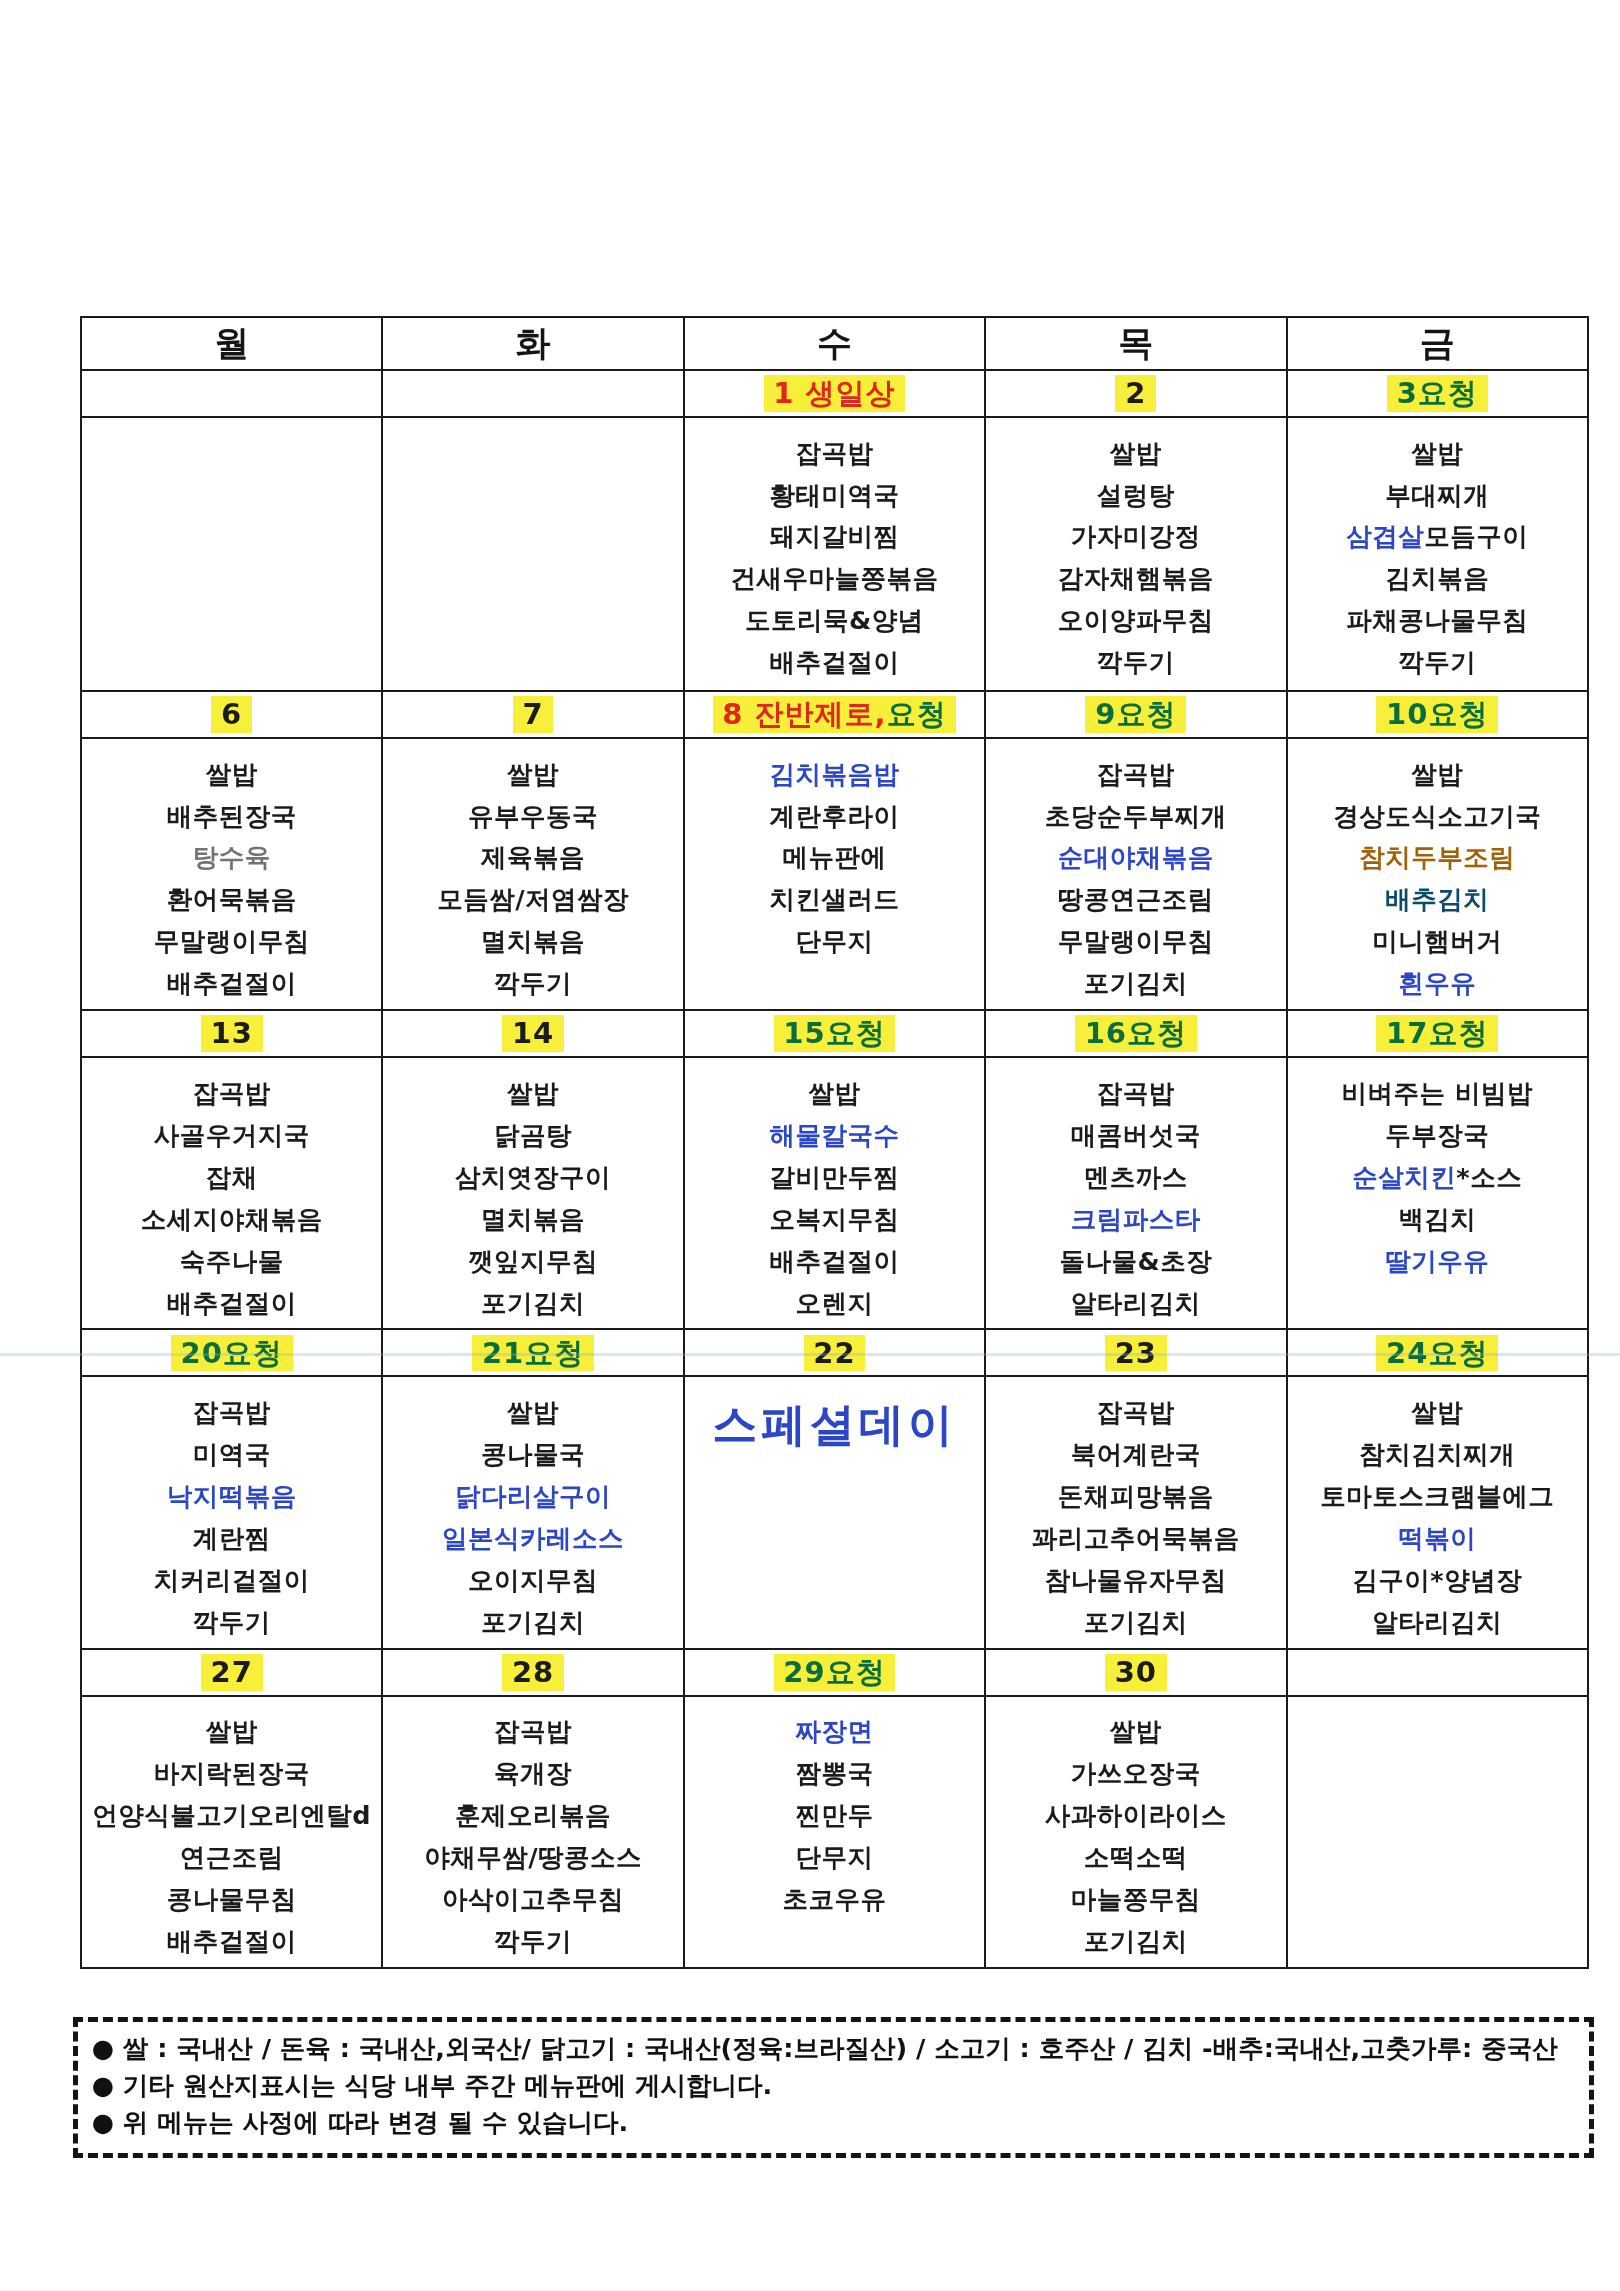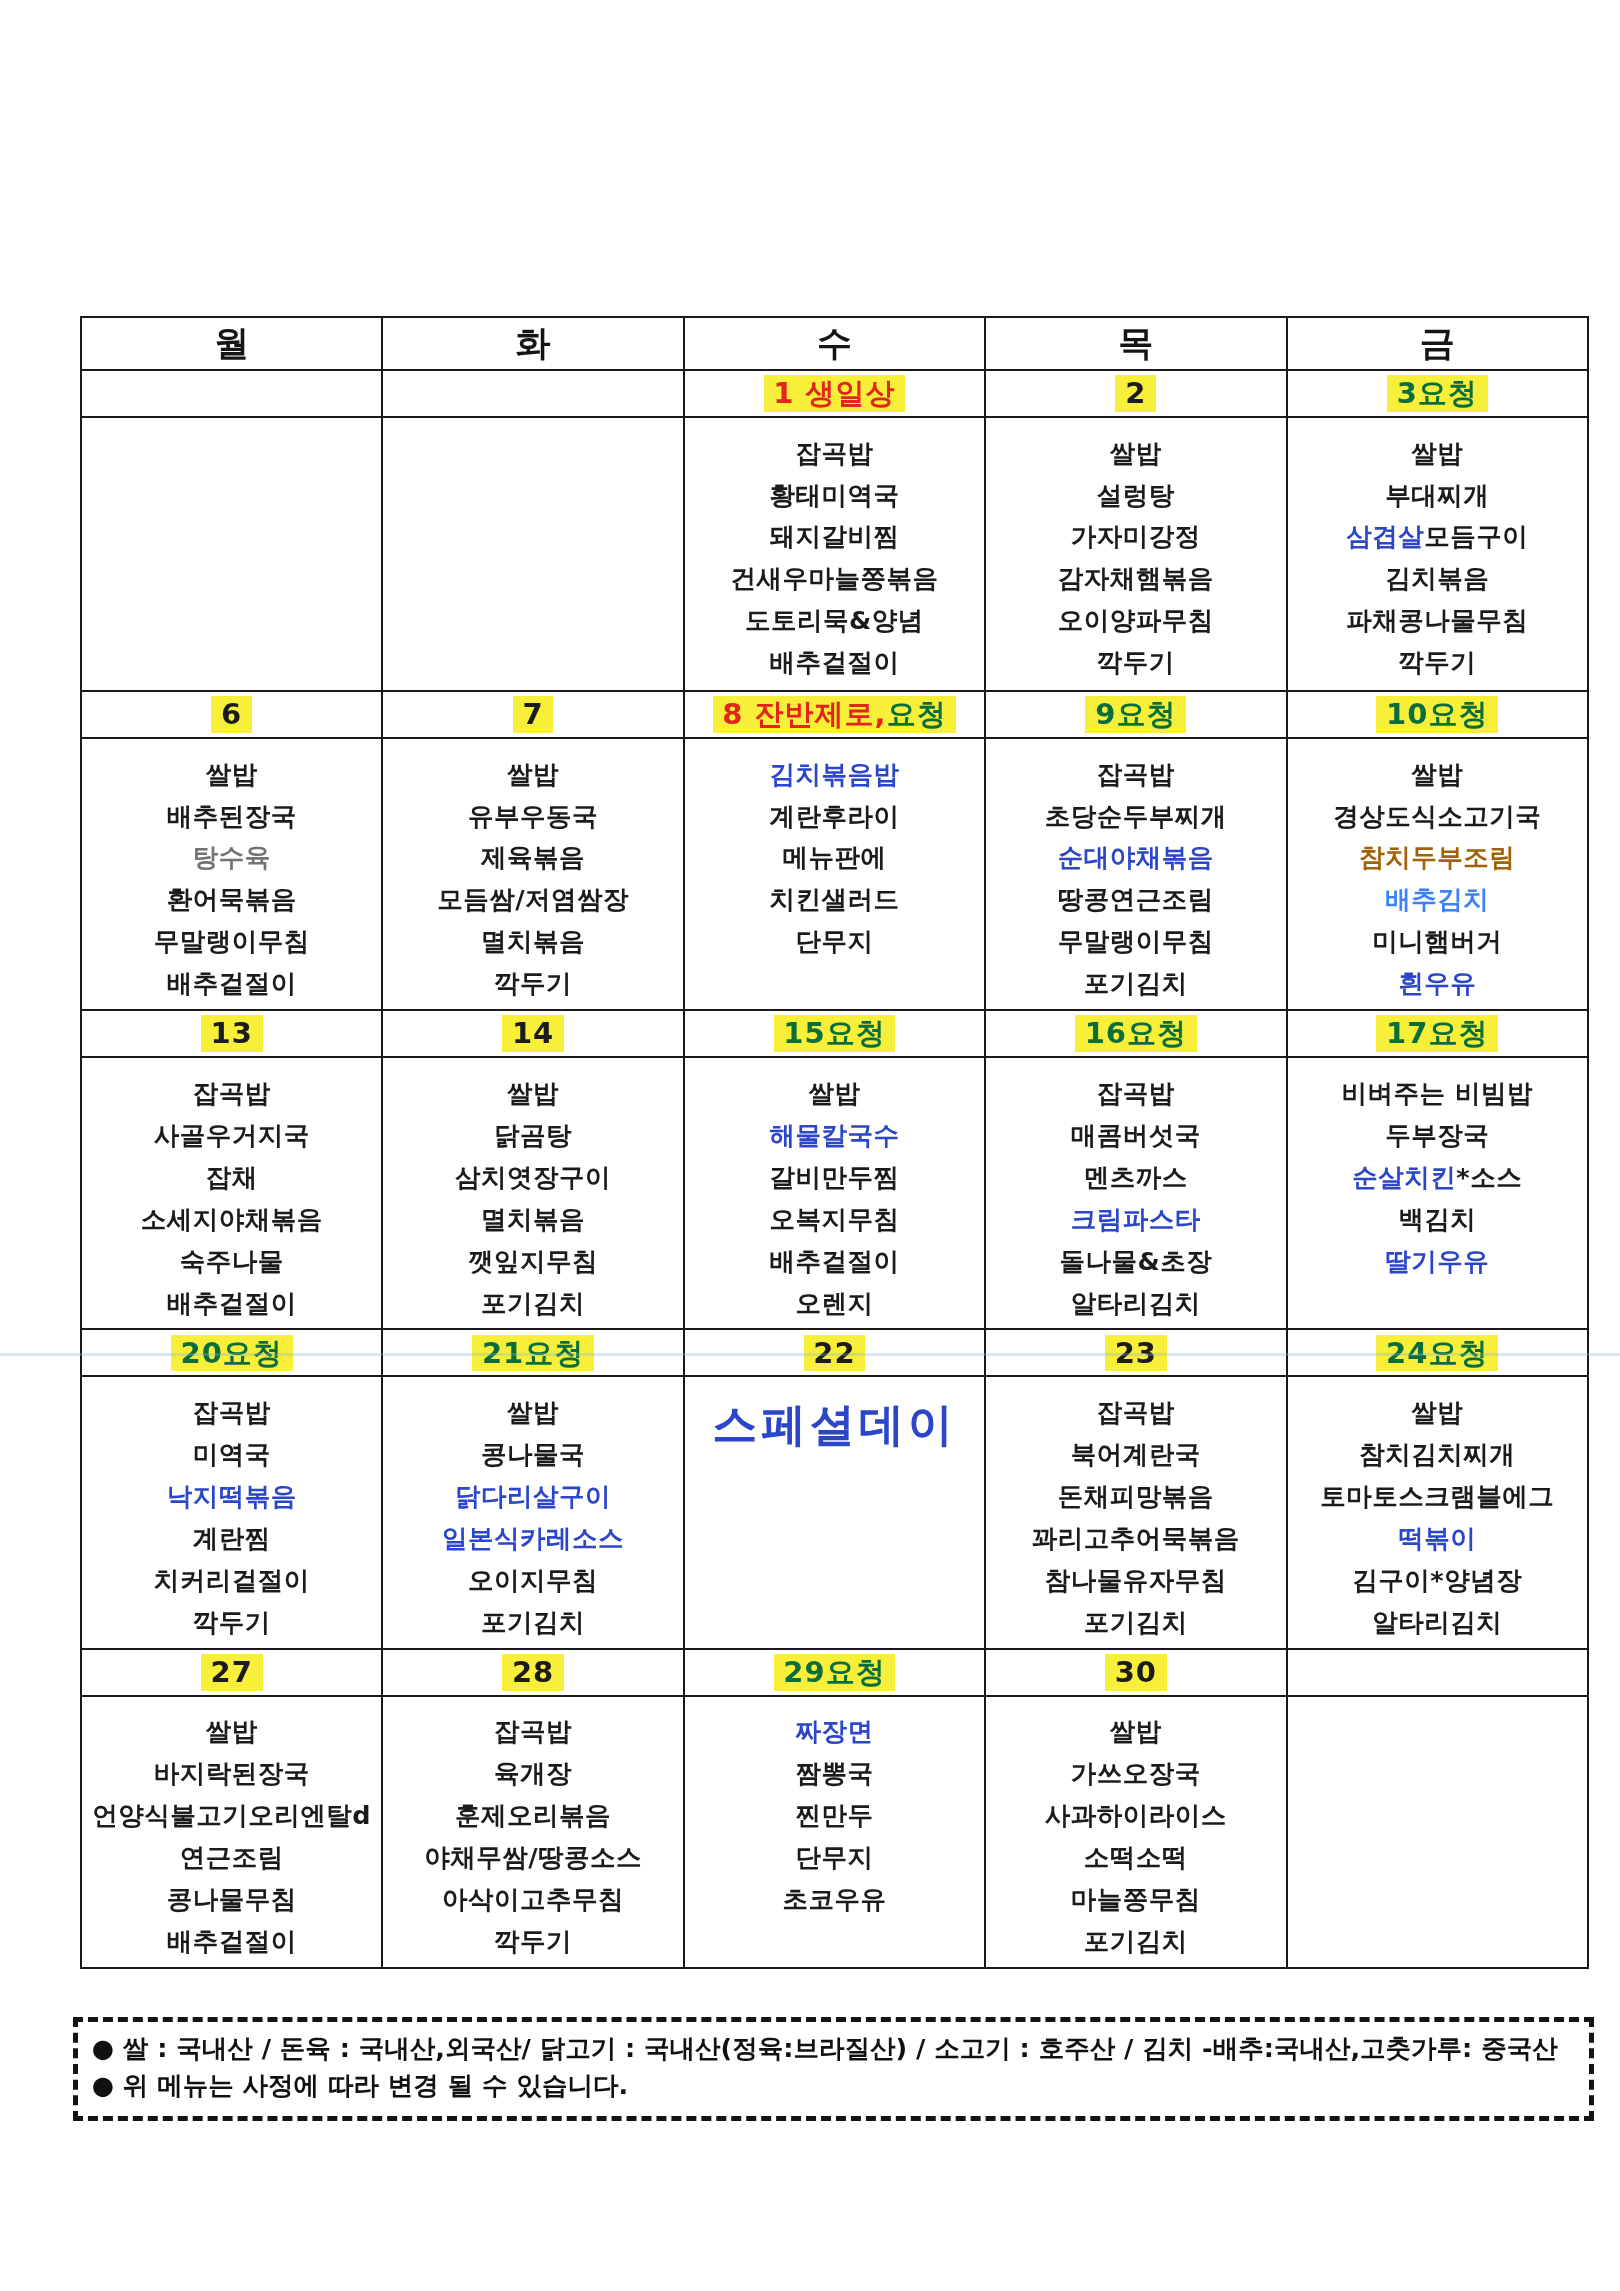--- a/index.html
+++ b/index.html
@@ -127,21 +127,21 @@
             <div class="menu-item"><span style="color: rgb(27, 27, 27);">초당순두부찌개</span></div>
             <div class="menu-item"><span style="color: rgb(43, 70, 200);">순대야채볶음</span></div>
             <div class="menu-item"><span style="color: rgb(27, 27, 27);">땅콩연근조림</span></div>
             <div class="menu-item"><span style="color: rgb(27, 27, 27);">무말랭이무침</span></div>
             <div class="menu-item"><span style="color: rgb(27, 27, 27);">포기김치</span></div>
           </td>
           <td>
             <div class="menu-item"><span style="color: rgb(27, 27, 27);">쌀밥</span></div>
             <div class="menu-item"><span style="color: rgb(27, 27, 27);">경상도식소고기국</span></div>
             <div class="menu-item"><span style="color: #a16207;">참치두부조림</span></div>
-            <div class="menu-item"><span style="color: #3b82f6;">배추김치</span></div>
+            <div class="menu-item"><span style="color: #0c4a6e;">배추김치</span></div>
             <div class="menu-item"><span style="color: rgb(27, 27, 27);">미니햄버거</span></div>
             <div class="menu-item"><span style="color: rgb(43, 70, 200);">흰우유</span></div>
           </td>
         </tr>
         <tr class="date-row">
           <td><span class="date-badge" style="background: rgb(247, 239, 57);"><span style="color: rgb(27, 27, 27);">13</span></span></td>
           <td><span class="date-badge" style="background: rgb(247, 239, 57);"><span style="color: rgb(27, 27, 27);">14</span></span></td>
           <td><span class="date-badge" style="background: rgb(247, 239, 57);"><span style="color: rgb(10, 110, 60);">15요청</span></span></td>
           <td><span class="date-badge" style="background: rgb(247, 239, 57);"><span style="color: rgb(10, 110, 60);">16요청</span></span></td>
           <td><span class="date-badge" style="background: rgb(247, 239, 57);"><span style="color: rgb(10, 110, 60);">17요청</span></span></td>
@@ -272,16 +272,17 @@
           </td>
           <td></td>
         </tr>
       </tbody>
   </table>
 
   <div class="scan-line"></div>
 
   <div class="footer-box">
       <div class="footer-line">● 쌀 : 국내산 / 돈육 : 국내산,외국산/ 닭고기 : 국내산(정육:브라질산) / 소고기 : 호주산 / 김치 -배추:국내산,고춧가루: 중국산</div>
+      <div class="footer-line">● 기타 원산지표시는 식당 내부 주간 메뉴판에 게시합니다.</div>
       <div class="footer-line">● 위 메뉴는 사정에 따라 변경 될 수 있습니다.</div>
     </div>
 </div>
 
 
 </body></html>

